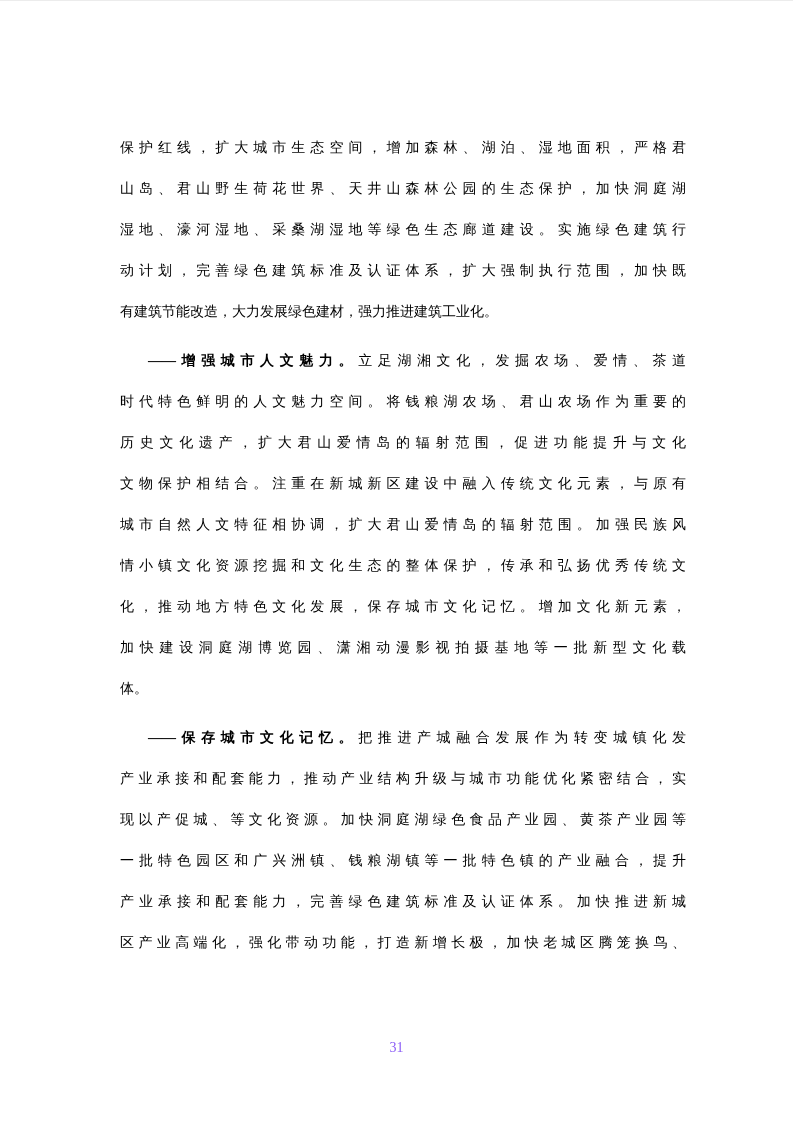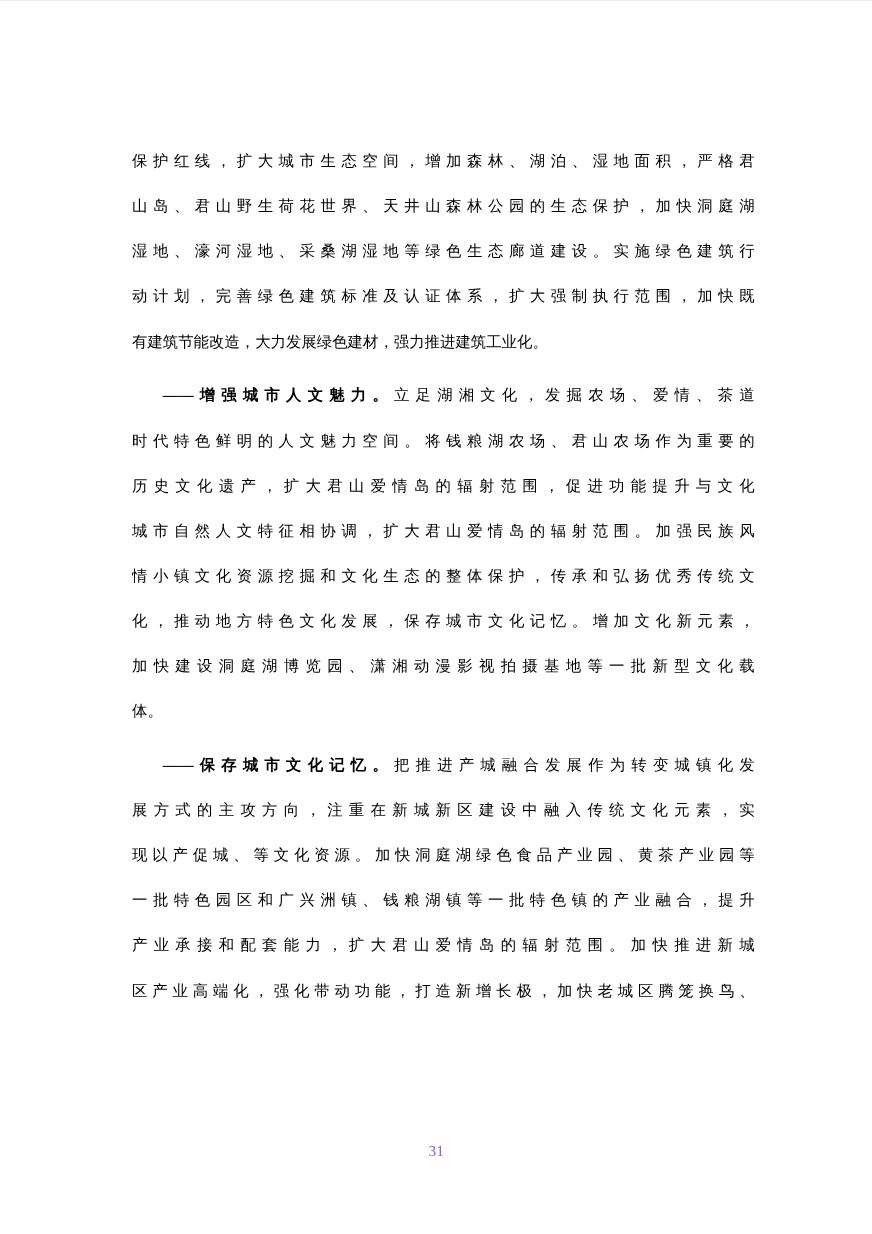--- a/index.html
+++ b/index.html
@@ -63,29 +63,30 @@
         <div class="line just"><span class="seg">保护红线，扩大城市生态空间，增加森林、湖泊、湿地面积，严格君</span></div>
         <div class="line just"><span class="seg">山岛、君山野生荷花世界、天井山森林公园的生态保护，加快洞庭湖</span></div>
         <div class="line just"><span class="seg">湿地、濠河湿地、采桑湖湿地等绿色生态廊道建设。实施绿色建筑行</span></div>
         <div class="line just"><span class="seg">动计划，完善绿色建筑标准及认证体系，扩大强制执行范围，加快既</span></div>
         <div class="line"><span class="seg">有建筑节能改造，大力发展绿色建材，强力推进建筑工业化。</span></div>
       </div>
       <div class="para para-gap">
         <div class="line just ind"><span class="seg b">——增强城市人文魅力。</span><span class="seg">立足湖湘文化，发掘农场、爱情、茶道</span></div>
         <div class="line just"><span class="seg">时代特色鲜明的人文魅力空间。将钱粮湖农场、君山农场作为重要的</span></div>
         <div class="line just"><span class="seg">历史文化遗产，扩大君山爱情岛的辐射范围，促进功能提升与文化</span></div>
+        <div class="line just"><span class="seg">文物保护相结合。注重在新城新区建设中融入传统文化元素，与原有</span></div>
         <div class="line just"><span class="seg">城市自然人文特征相协调，扩大君山爱情岛的辐射范围。加强民族风</span></div>
         <div class="line just"><span class="seg">情小镇文化资源挖掘和文化生态的整体保护，传承和弘扬优秀传统文</span></div>
         <div class="line just"><span class="seg">化，推动地方特色文化发展，保存城市文化记忆。增加文化新元素，</span></div>
         <div class="line just"><span class="seg">加快建设洞庭湖博览园、潇湘动漫影视拍摄基地等一批新型文化载</span></div>
         <div class="line"><span class="seg">体。</span></div>
       </div>
       <div class="para para-gap">
         <div class="line just ind"><span class="seg b">——保存城市文化记忆。</span><span class="seg">把推进产城融合发展作为转变城镇化发</span></div>
-        <div class="line just"><span class="seg">展方式的主攻方向，注重在新城新区建设中融入传统文化元素，实</span></div>
+        <div class="line just"><span class="seg">产业承接和配套能力，推动产业结构升级与城市功能优化紧密结合，实</span></div>
         <div class="line just"><span class="seg">现以产促城、等文化资源。加快洞庭湖绿色食品产业园、黄茶产业园等</span></div>
         <div class="line just"><span class="seg">一批特色园区和广兴洲镇、钱粮湖镇等一批特色镇的产业融合，提升</span></div>
-        <div class="line just"><span class="seg">产业承接和配套能力，扩大君山爱情岛的辐射范围。加快推进新城</span></div>
+        <div class="line just"><span class="seg">产业承接和配套能力，完善绿色建筑标准及认证体系。加快推进新城</span></div>
         <div class="line just"><span class="seg">区产业高端化，强化带动功能，打造新增长极，加快老城区腾笼换鸟、</span></div>
       </div>
     </div>
   <div class="page-number">31</div>
 </div>
 
 </body></html>

